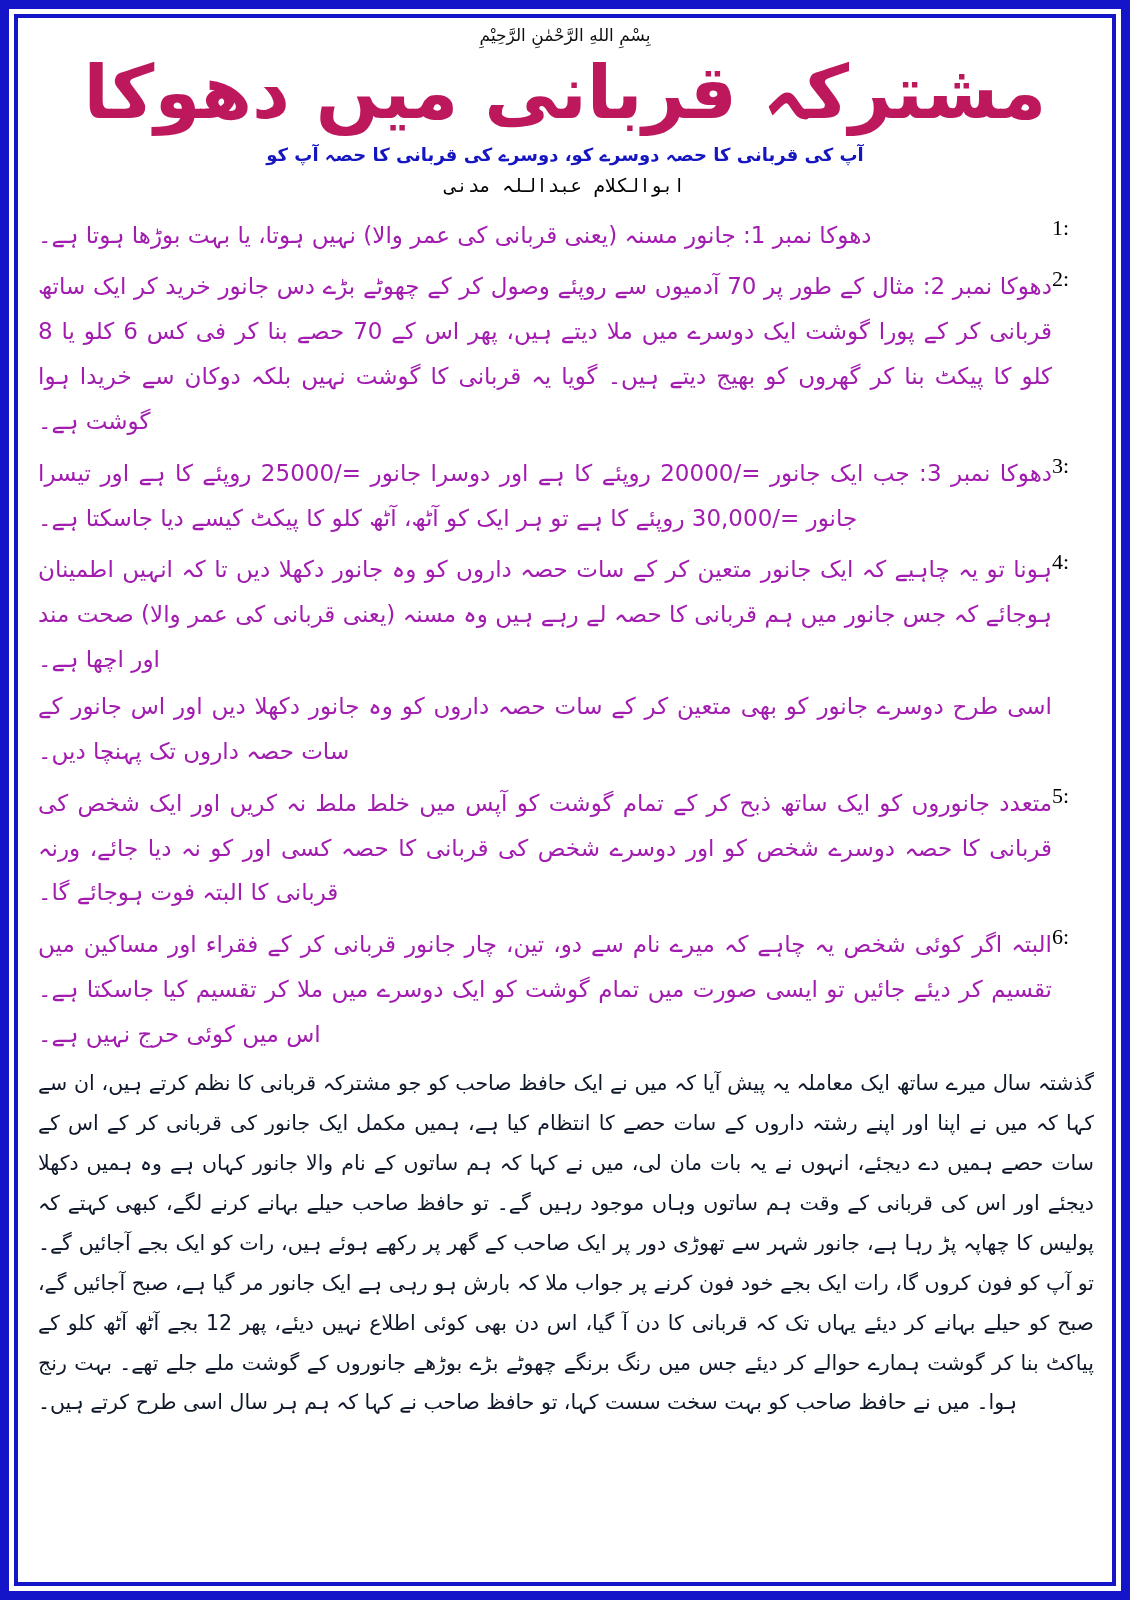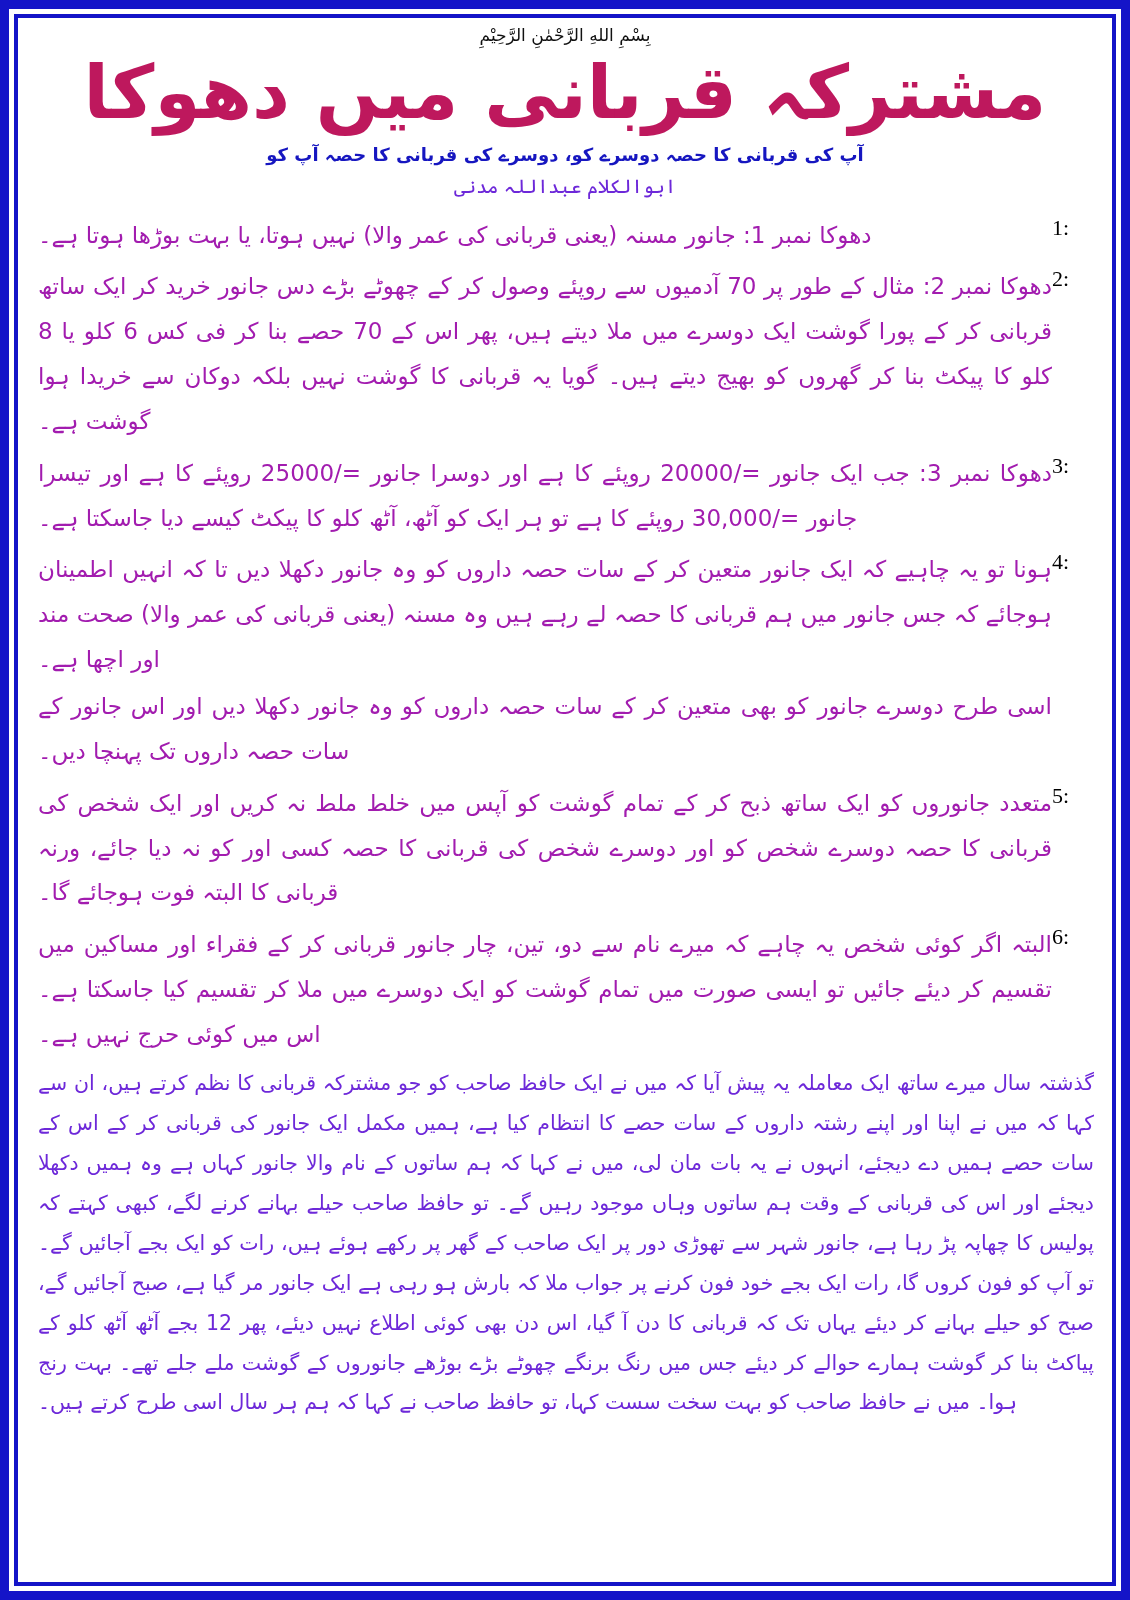--- a/index.html
+++ b/index.html
@@ -64,22 +64,22 @@
     font-family: "DejaVu Sans", sans-serif;
     font-weight: bold;
     font-size: 18px;
     line-height: 1.5;
     margin: 4px 0 6px 0;
     direction: rtl;
   }
 
   .author {
     text-align: center;
-    color: #6d28d9;
-    font-family: Liberation Sans, sans-serif;
+    color: #000000;
+    font-family: Liberation Mono, monospace;
     font-size: 19px;
     line-height: 1.4;
     margin: 0 0 12px 0;
     direction: rtl;
   }
 
   
   .items-list {
     direction: rtl;
   }
@@ -116,21 +116,21 @@
   }
 
   
   .narrative {
     direction: rtl;
     text-align: justify;
     text-align-last: left;
     font-family: "DejaVu Sans", sans-serif;
     font-size: 20.5px;
     line-height: 1.95;
-    color: #6d28d9;
+    color: #0f172a;
     margin-top: 2px;
     padding-left: 6px;
     padding-right: 4px;
   }
   .narrative p {
     margin: 0 0 2px 0;
   }
 </style>
 </head>
 <body>

